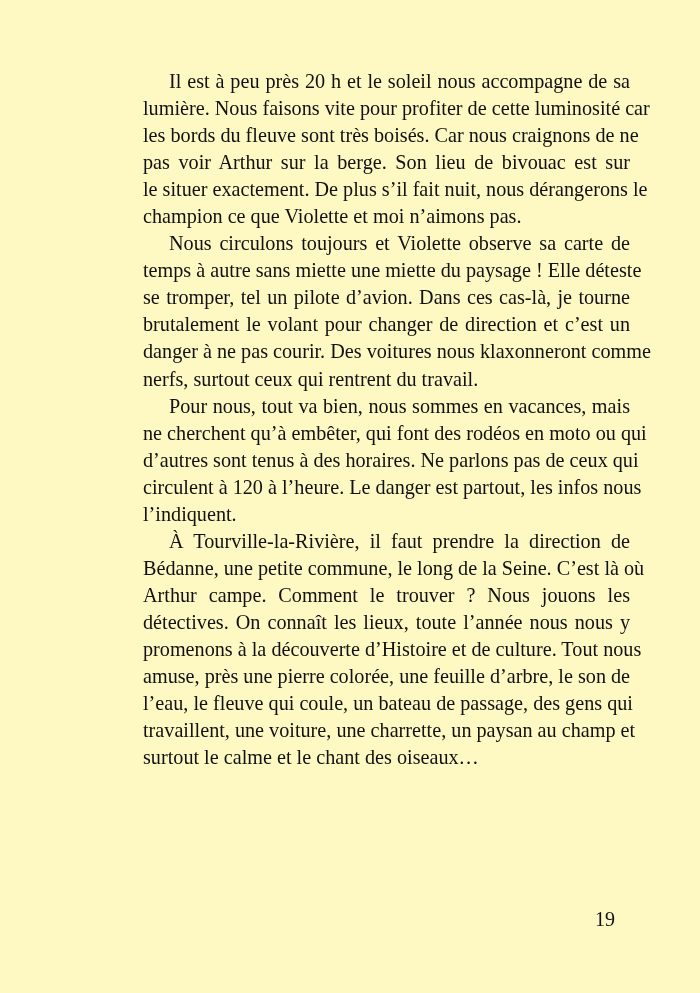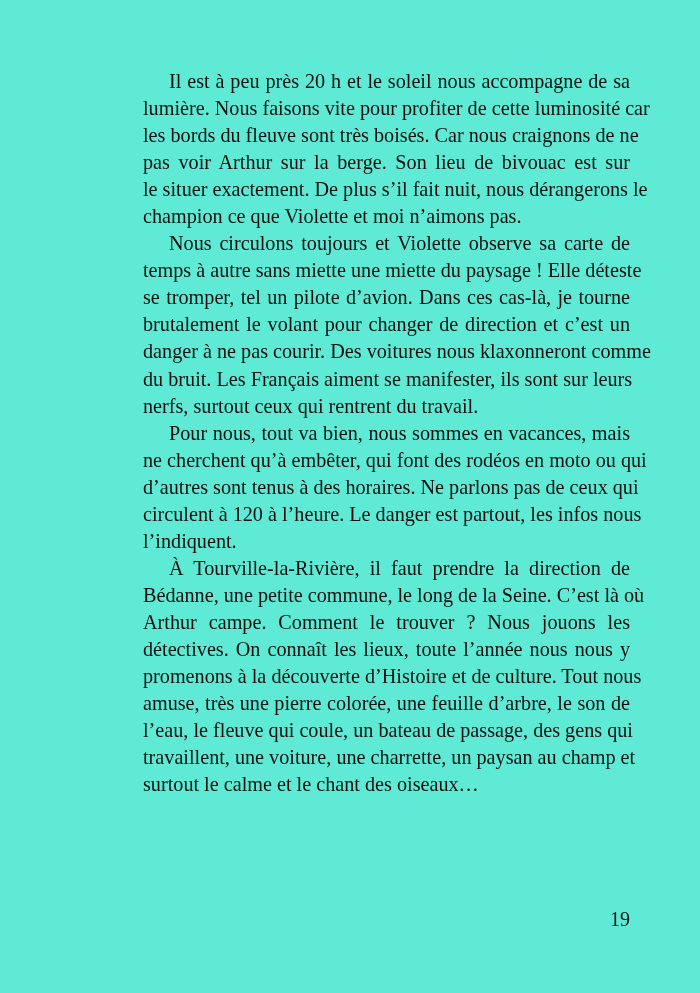--- a/index.html
+++ b/index.html
@@ -11,21 +11,21 @@
       width: 700px;
       height: 993px;
       position: relative;
       overflow: hidden;
     }
     .page {
       position: absolute;
       left: 0; top: 0;
       width: 700px;
       height: 993px;
-      background: #5eead4;
+      background: #fef9c3;
     }
     .text-block {
       position: absolute;
       left: 117px;
       top: 68px;
       width: 513px;
       font-family: "Liberation Serif", serif;
       font-size: 20.2px;
       line-height: 27.05px;
       color: #111111;
@@ -43,21 +43,21 @@
       height: 27.05px;
     }
     .line.last {
       text-align-last: left;
     }
     .page-number {
       position: absolute;
       left: 595px;
       top: 908px;
       width: 35px;
-      text-align: right;
+      text-align: left;
       font-family: "Liberation Serif", serif;
       font-size: 20px;
       color: #111111;
     }
   </style>
 </head>
 <body>
 
 <div class="page">
   <div class="text-block" id="text-block">
@@ -68,36 +68,35 @@
         <span class="line">pas voir Arthur sur la berge. Son lieu de bivouac est sur</span>
         <span class="line">le situer exactement. De plus s’il fait nuit, nous dérangerons le</span>
         <span class="line last">champion ce que Violette et moi n’aimons pas.</span>
       </div>
       <div class="para">
         <span class="line" style="padding-left: 26px;">Nous circulons toujours et Violette observe sa carte de</span>
         <span class="line">temps à autre sans miette une miette du paysage ! Elle déteste</span>
         <span class="line">se tromper, tel un pilote d’avion. Dans ces cas-là, je tourne</span>
         <span class="line">brutalement le volant pour changer de direction et c’est un</span>
         <span class="line">danger à ne pas courir. Des voitures nous klaxonneront comme</span>
-        <span class="line">du bruit. Les Français aiment se manifester, ils sont sur leurs</span>
         <span class="line last">nerfs, surtout ceux qui rentrent du travail.</span>
       </div>
       <div class="para">
         <span class="line" style="padding-left: 26px;">Pour nous, tout va bien, nous sommes en vacances, mais</span>
         <span class="line">ne cherchent qu’à embêter, qui font des rodéos en moto ou qui</span>
         <span class="line">d’autres sont tenus à des horaires. Ne parlons pas de ceux qui</span>
         <span class="line">circulent à 120 à l’heure. Le danger est partout, les infos nous</span>
         <span class="line last">l’indiquent.</span>
       </div>
       <div class="para">
         <span class="line" style="padding-left: 26px;">À Tourville-la-Rivière, il faut prendre la direction de</span>
         <span class="line">Bédanne, une petite commune, le long de la Seine. C’est là où</span>
         <span class="line">Arthur campe. Comment le trouver ? Nous jouons les</span>
         <span class="line">détectives. On connaît les lieux, toute l’année nous nous y</span>
         <span class="line">promenons à la découverte d’Histoire et de culture. Tout nous</span>
-        <span class="line">amuse, très une pierre colorée, une feuille d’arbre, le son de</span>
+        <span class="line">amuse, près une pierre colorée, une feuille d’arbre, le son de</span>
         <span class="line">l’eau, le fleuve qui coule, un bateau de passage, des gens qui</span>
         <span class="line">travaillent, une voiture, une charrette, un paysan au champ et</span>
         <span class="line last">surtout le calme et le chant des oiseaux…</span>
       </div>
     </div>
   <div class="page-number">19</div>
 </div>
 
 </body></html>

